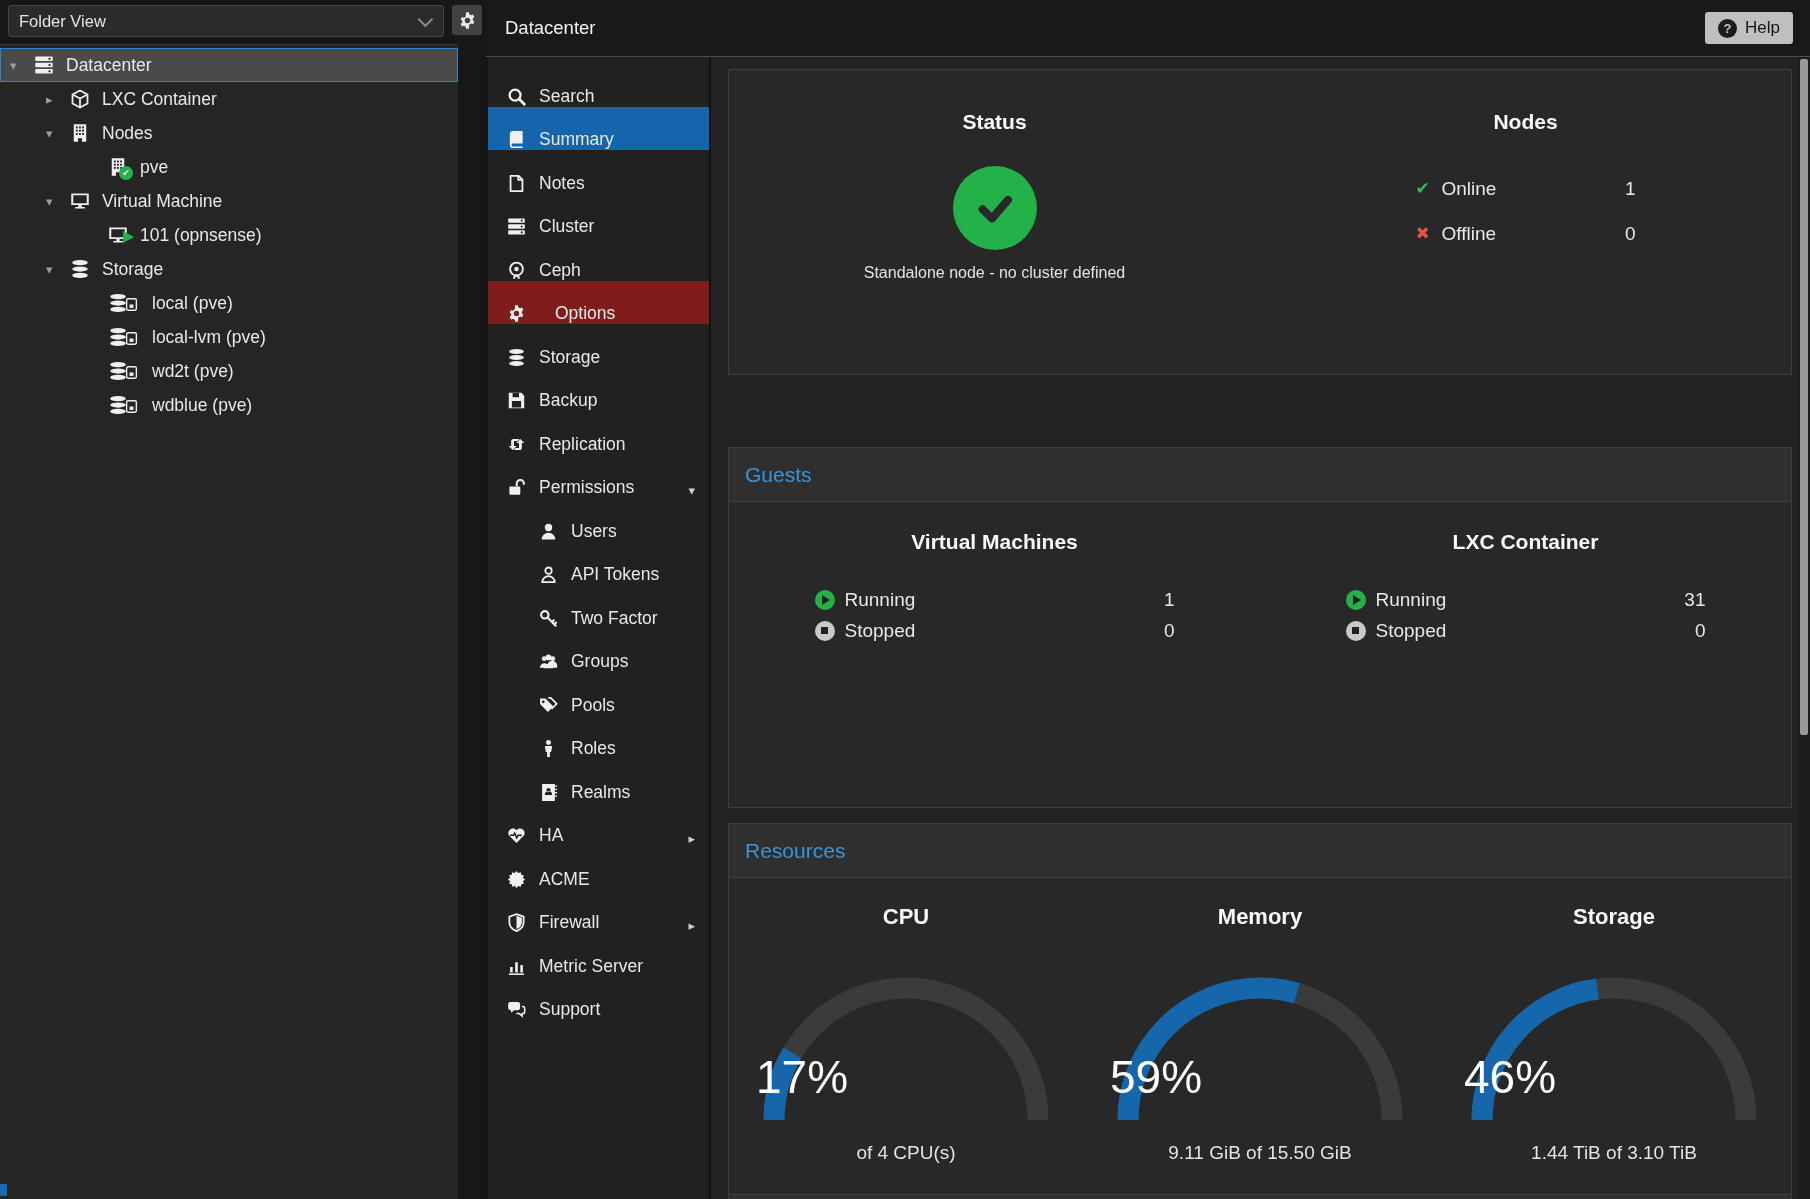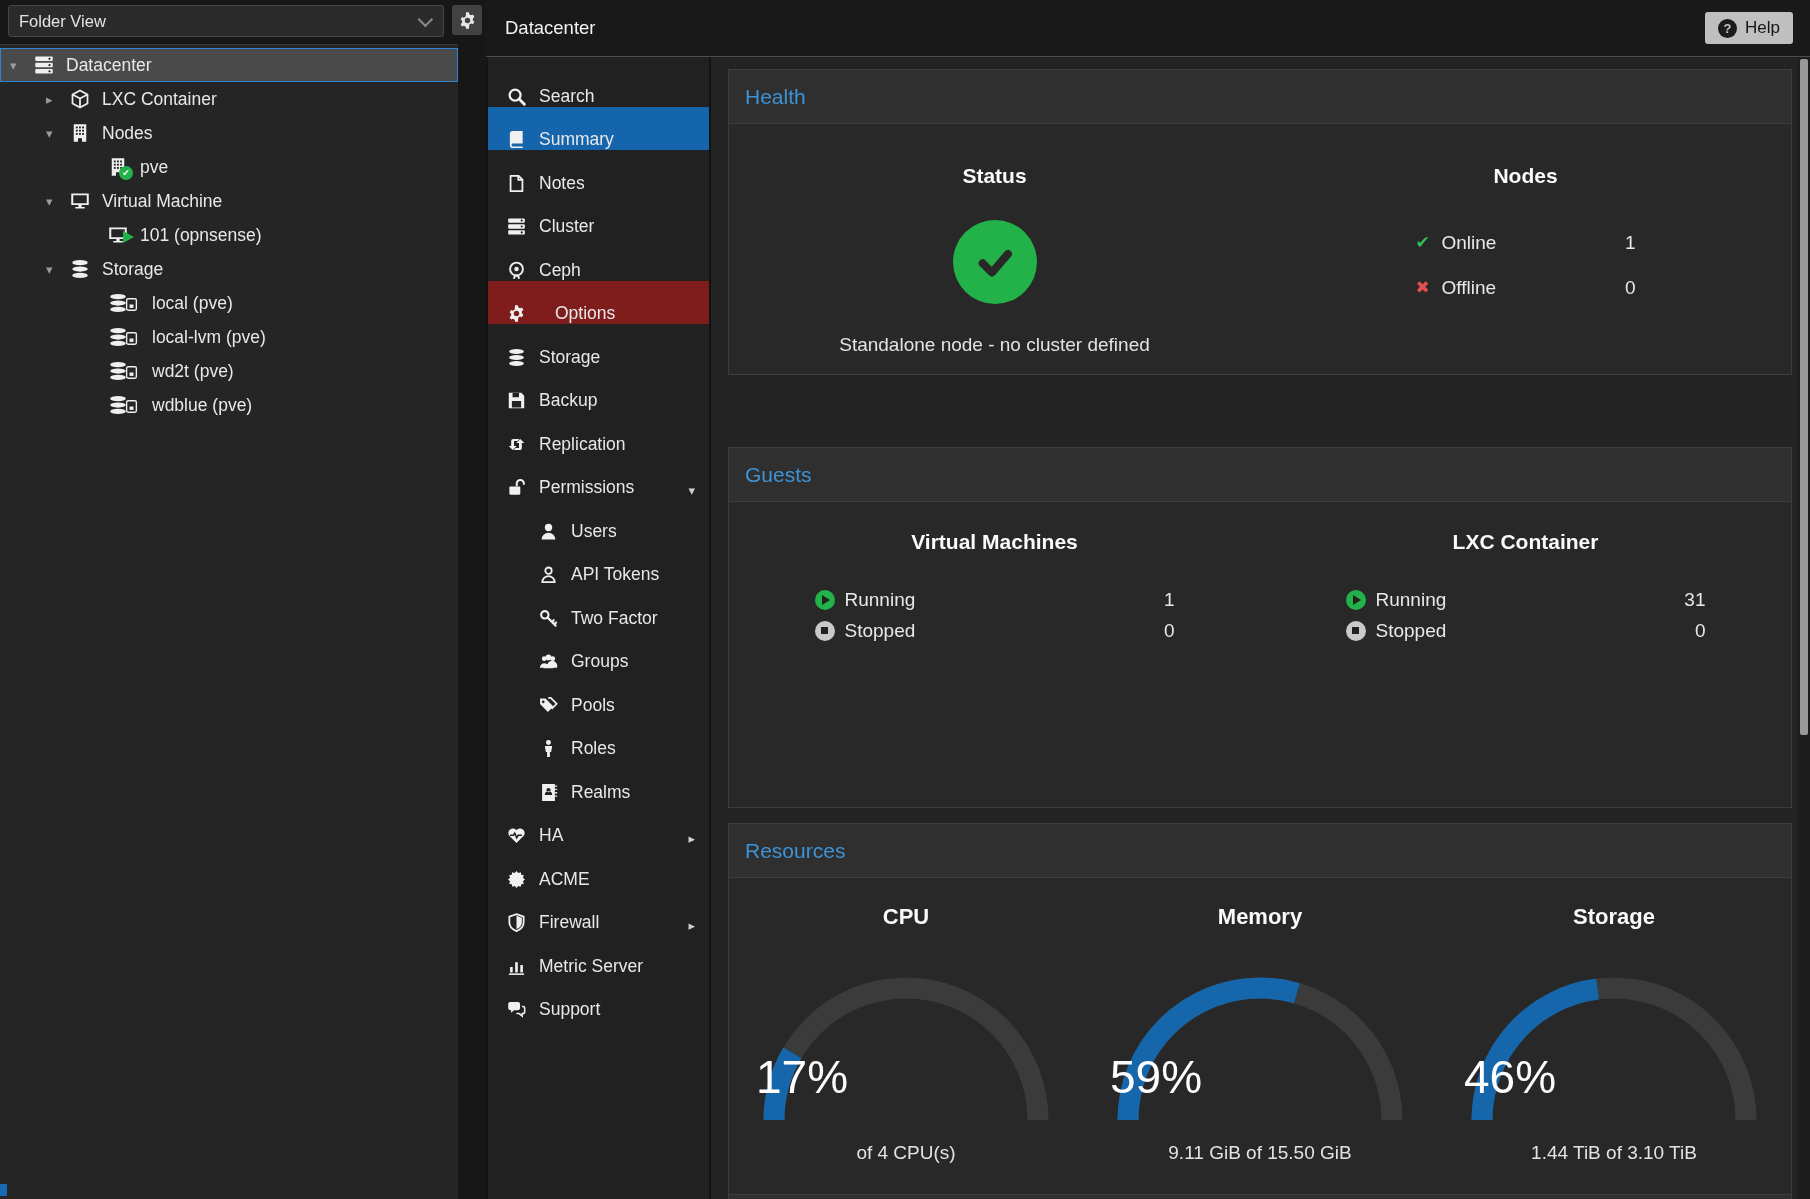--- a/index.html
+++ b/index.html
@@ -63,21 +63,21 @@
       display:flex;align-items:center;padding-left:16px;font-size:21px;color:#3d93d6;}
   .panel-bd{position:relative;display:flex;}
   .half{flex:1;display:flex;flex-direction:column;align-items:center;}
   .colhead{font-size:21px;font-weight:bold;color:#fafafa;line-height:24px;}
 
   
   .p-health{top:12px;height:306px;}
   .p-health .colhead{margin-top:40px;}
   .bigcheck{margin-top:32px;width:84px;height:84px;border-radius:50%;background:#23b24a;
       display:flex;align-items:center;justify-content:center;}
-  .statusmsg{margin-top:30px;font-size:19px;color:#e3e3e3;}
+  .statusmsg{margin-top:14px;font-size:16px;color:#e3e3e3;}
   .ntable{margin-top:44px;width:220px;}
   .nrow{height:45px;display:flex;align-items:flex-start;font-size:19px;}
   .nrow .mark{width:26px;font-size:17px;}
   .mark.ok{color:#2fbf57;} .mark.err{color:#e25050;}
   .nrow .nval{margin-left:auto;}
 
   
   .p-guests{top:390px;height:361px;}
   .p-guests .colhead{margin-top:28px;}
   .gtable{margin-top:30px;width:360px;}
@@ -529,21 +529,20 @@
             <use href="#sym-comments"></use>
           </svg>
         </span>
         <span>Support</span>
       </div>
     </div>
 
   <div class="content">
 
     <div class="panel p-health">
-      <div class="panel-hd">Health</div>
       <div class="panel-bd">
         <div class="half">
           <div class="colhead">Status</div>
           <div class="bigcheck">
             <svg width="52" height="52" viewBox="0 0 84 84">
               <polyline points="22,44 37,59 63,29" fill="none" stroke="#282828" stroke-width="13" stroke-linecap="round" stroke-linejoin="round"></polyline>
             </svg>
           </div>
           <div class="statusmsg">Standalone node - no cluster defined</div>
         </div>

